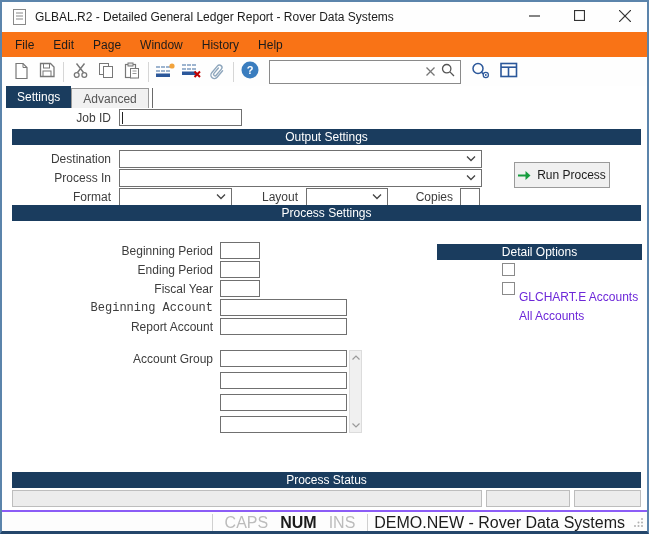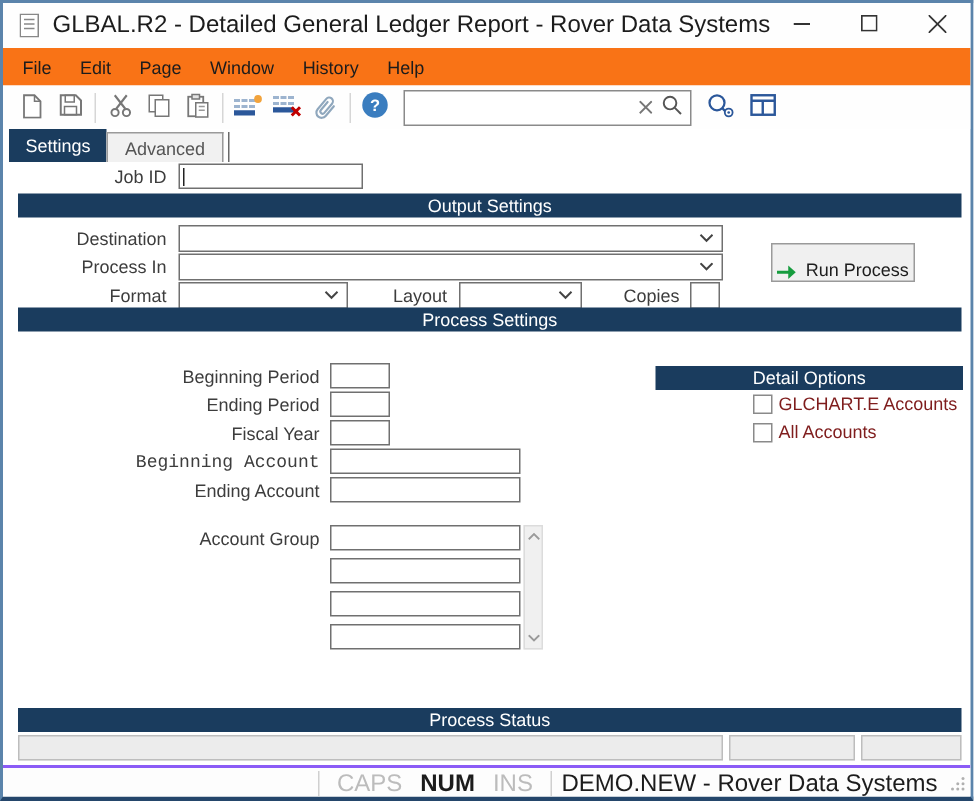--- a/index.html
+++ b/index.html
@@ -4,21 +4,21 @@
 <style>
   html,body{margin:0;padding:0;background:#d9e4ee;font-family:"Liberation Sans",sans-serif;}
   .window{
     position:relative;width:649px;height:534px;background:#ffffff;box-sizing:border-box;
     border-left:2px solid #5b84ab;border-top:2px solid #5b84ab;border-right:2px solid #5b84ab;
     border-bottom:3px solid #24466b;overflow:hidden;font-size:12px;color:#2b2b2b;
   }
   
   .titlebar{position:absolute;left:0;top:0;width:100%;height:30px;background:#fefefe;display:flex;align-items:center;}
   .app-icon{margin-left:11px;display:flex;}
-  .title-text{margin-left:9px;font-size:16px;color:#1c1c1c;white-space:nowrap;}
+  .title-text{margin-left:9px;font-size:12px;color:#1c1c1c;white-space:nowrap;}
   .caption-btns{position:absolute;right:0;top:0;height:30px;display:flex;}
   .cap-btn{width:45px;height:30px;display:flex;align-items:center;justify-content:center;cursor:default;}
   
   .menubar{position:absolute;left:0;top:30px;width:100%;height:25px;display:flex;align-items:center;gap:19px;padding-left:13px;box-sizing:border-box;background:#f97316;}
   .menu-item{color:#1c1c1c;white-space:nowrap;}
   
   .toolbar{position:absolute;left:0;top:55px;width:100%;height:29px;display:flex;align-items:center;padding-left:6px;box-sizing:border-box;background:#fefefe;}
   .tb-btn{width:26px;height:24px;display:flex;align-items:center;justify-content:center;flex:0 0 auto;}
   .tb-sep{width:1px;height:20px;background:#d6d6d6;margin:0 3px;flex:0 0 auto;}
   .searchbox{position:relative;width:190px;height:22px;border:1px solid #8a8a8a;background:#fff;margin-left:6px;display:flex;align-items:center;flex:0 0 auto;}
@@ -31,23 +31,23 @@
   .tab.inactive{background:#f1f1f1;color:#555;border:1px solid #9a9a9a;border-bottom:none;height:20px;}
   .tab-divider{width:1px;height:20px;background:#6a6a6a;margin-left:3px;}
   
   .sec-hdr{position:absolute;background:#1a3c5e;color:#ffffff;text-align:center;line-height:16px;height:16px;font-size:12px;}
   
   .lbl{position:absolute;height:18px;line-height:18px;color:#3d3d3d;white-space:nowrap;text-align:right;}
   .txt{position:absolute;box-sizing:border-box;border:1px solid #707070;background:#fff;font:12px "Liberation Sans",sans-serif;padding:0 3px;outline:none;}
   .combo{position:absolute;box-sizing:border-box;border:1px solid #707070;background:#fff;display:flex;align-items:center;}
   .combo .val{flex:1;padding-left:4px;overflow:hidden;white-space:nowrap;}
   .combo .chev{padding-right:5px;display:flex;}
-  .runbtn{position:absolute;left:512px;top:160px;width:96px;height:26px;box-sizing:border-box;border:1px solid #9a9a9a;background:#f0f0f0;display:flex;align-items:flex-end;justify-content:center;gap:5px;font-size:12px;color:#1c1c1c;}
+  .runbtn{position:absolute;left:512px;top:160px;width:96px;height:26px;box-sizing:border-box;border:1px solid #9a9a9a;background:#f0f0f0;display:flex;align-items:center;justify-content:center;gap:5px;font-size:12px;color:#1c1c1c;}
   .checkbox{position:absolute;width:13px;height:13px;box-sizing:border-box;border:1px solid #8a8a8a;background:#fff;}
-  .cb-label{position:absolute;height:14px;line-height:14px;color:#7f1d1d;white-space:nowrap;}
+  .cb-label{position:absolute;height:14px;line-height:14px;color:#6d28d9;white-space:nowrap;margin-top:28px;}
   
   .vscroll{position:absolute;left:347px;top:348px;width:13px;height:83px;background:#f0f0f0;border:1px solid #dcdcdc;box-sizing:border-box;display:flex;flex-direction:column;justify-content:space-between;align-items:center;}
   .vs-arrow{width:13px;height:13px;display:flex;align-items:center;justify-content:center;}
   
   .status-box{position:absolute;height:17px;background:#ececec;border:1px solid #bdbdbd;box-sizing:border-box;}
   
   .statusbar{position:absolute;left:0;top:508px;width:100%;height:23px;background:#fdfdfd;border-top:2px solid #8b5cf6;box-sizing:border-box;display:flex;align-items:center;font-size:16px;padding-left:12px;}
   .sb-sep{width:1px;height:17px;background:#d0d0d0;margin:0 6px;}
   .sb-ind{color:#bcbcbc;margin:0 6px;}
   .sb-ind.on{color:#1c1c1c;font-weight:bold;}
@@ -279,21 +279,21 @@
 
   <div class="lbl" style="right:434px;top:259px;padding-left:13px;">Ending Period</div>
   <input class="txt" style="left: 218px; top: 259px; width: 40px; height: 17px;" value="">
 
   <div class="lbl" style="right:434px;top:278px;">Fiscal Year</div>
   <input class="txt" style="left: 218px; top: 278px; width: 40px; height: 17px;" value="">
 
   <div class="lbl" style="right:434px;top:297px;font-family:Liberation Mono, monospace;">Beginning Account</div>
   <input class="txt" style="left: 218px; top: 297px; width: 127px; height: 17px;" value="">
 
-  <div class="lbl" style="right:434px;top:316px;">Ending Account</div>
+  <div class="lbl" style="right:434px;top:316px;">Report Account</div>
   <input class="txt" style="left: 218px; top: 316px; width: 127px; height: 17px;" value="">
 
   <div class="sec-hdr" style="left:435px;top:242px;width:205px;">Detail Options</div>
   <div class="checkbox" style="left:500px;top:261px;"></div>
   <div class="cb-label" style="left:517px;top:260px;">GLCHART.E Accounts</div>
   <div class="checkbox" style="left:500px;top:280px;"></div>
   <div class="cb-label" style="left:517px;top:279px;">All Accounts</div>
 
   <div class="lbl" style="right:434px;top:348px;">Account Group</div>
   <input class="txt" style="left: 218px; top: 348px; width: 127px; height: 17px;" value="">

